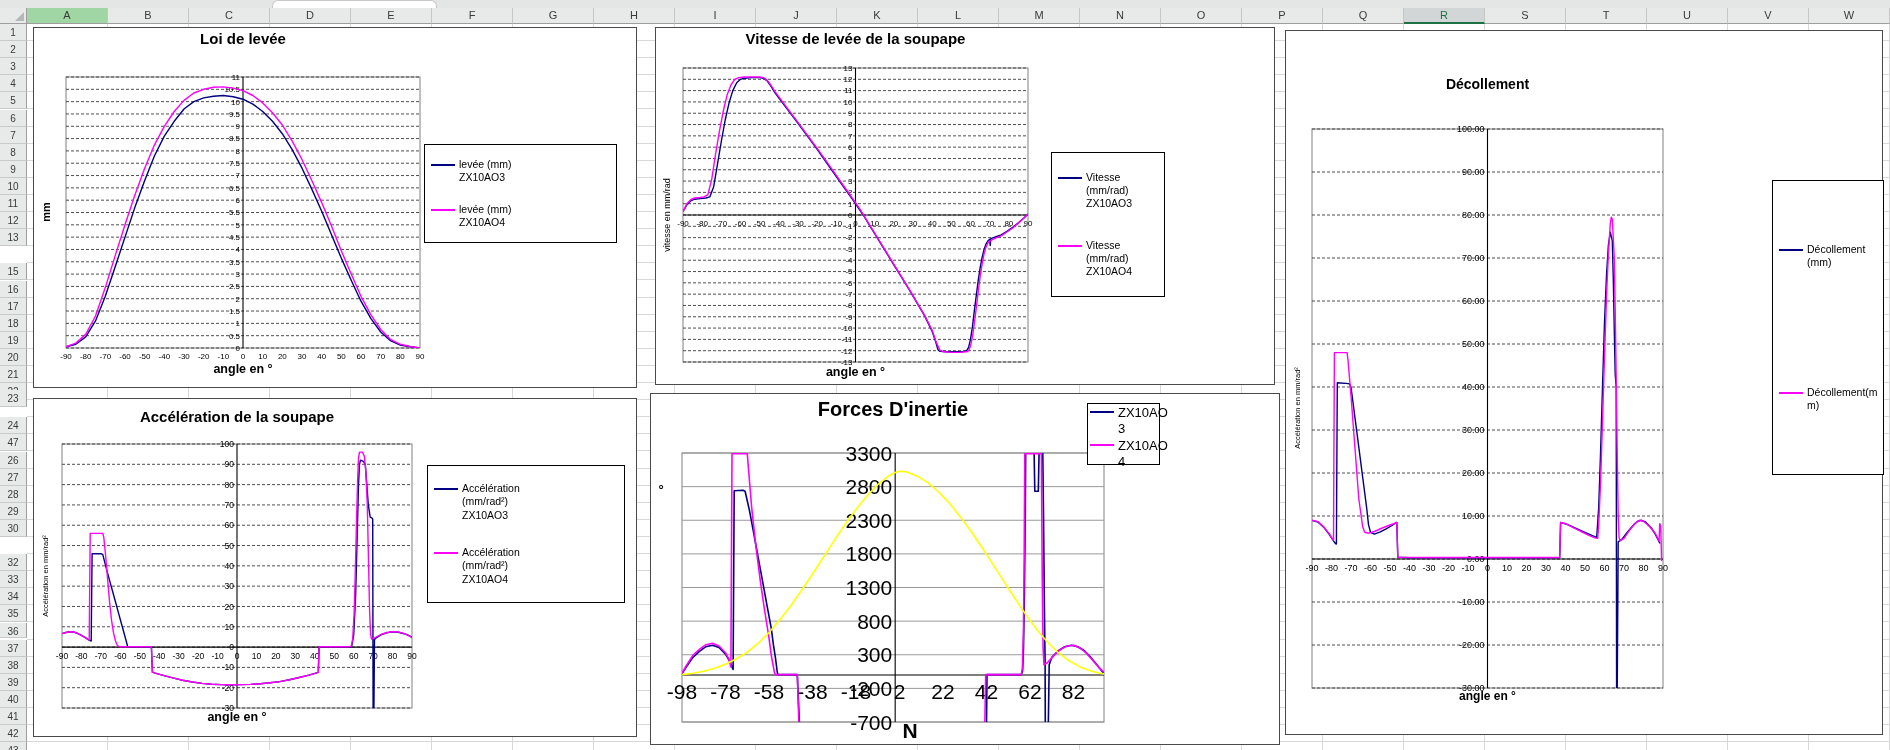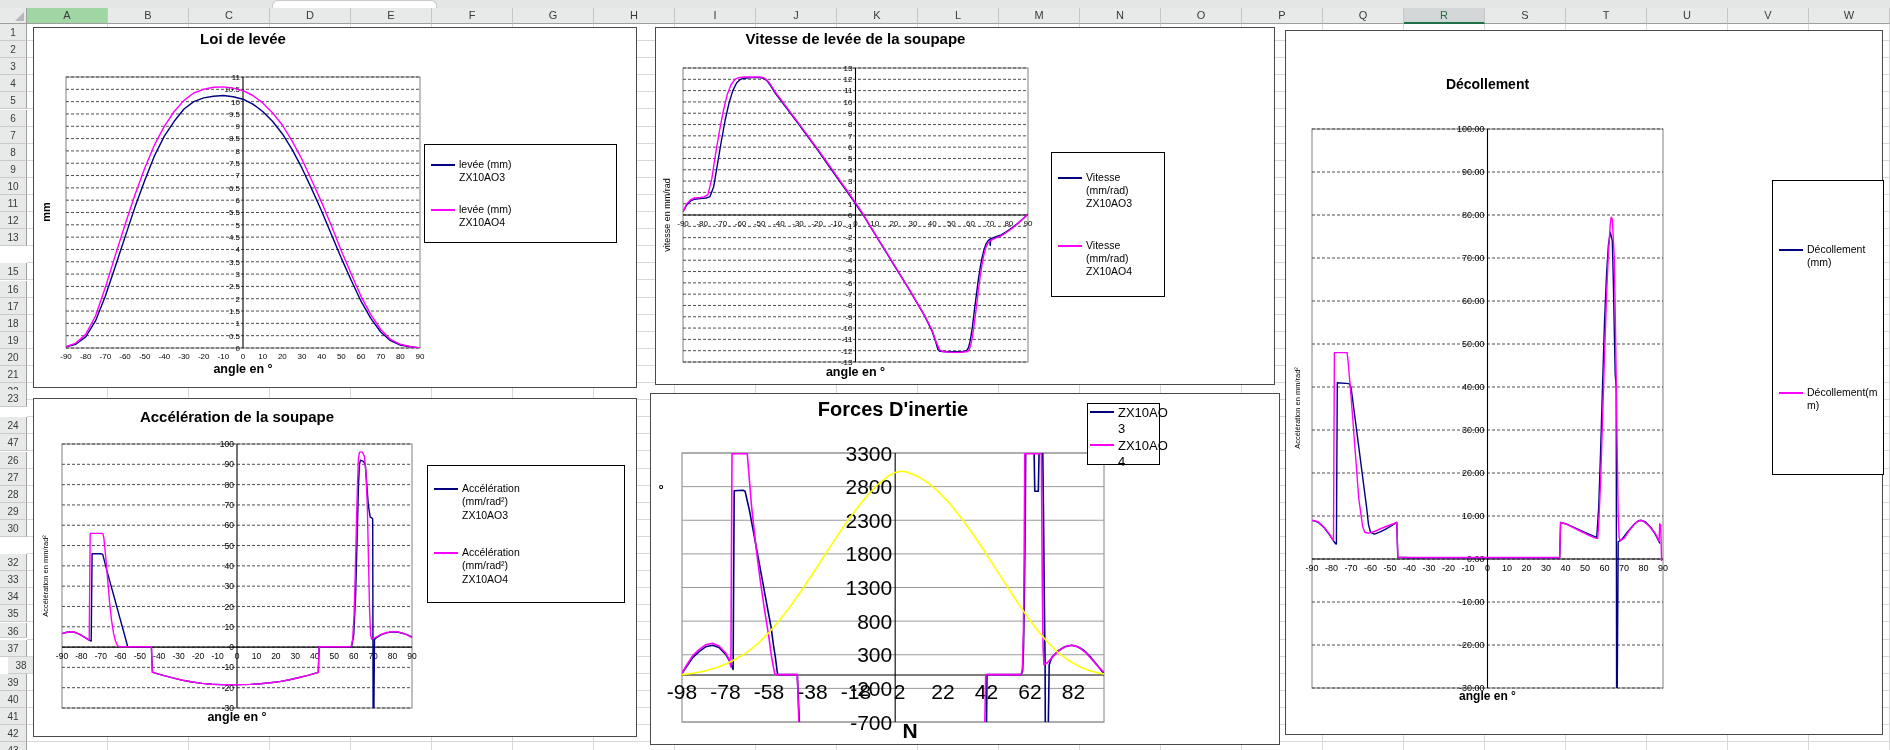--- a/index.html
+++ b/index.html
@@ -129,21 +129,21 @@
       <div class="rowh" style="top: 485.7px; height: 17.1px; line-height: 17px;">28</div>
       <div class="rowh" style="top: 502.8px; height: 17.1px; line-height: 17px;">29</div>
       <div class="rowh" style="top: 519.9px; height: 17.1px; line-height: 17px;">30</div>
       <div class="rowh" style="top: 560px; height: 17.1px; line-height: 17px; font-family: Liberation Mono, monospace;">31</div>
       <div class="rowh" style="top: 554.1px; height: 17.1px; line-height: 17px;">32</div>
       <div class="rowh" style="top: 571.2px; height: 17.1px; line-height: 17px;">33</div>
       <div class="rowh" style="top: 588.3px; height: 17.1px; line-height: 17px;">34</div>
       <div class="rowh" style="top: 605.4px; height: 17.1px; line-height: 17px;">35</div>
       <div class="rowh" style="top: 622.5px; height: 15px; line-height: 17px;">36</div>
       <div class="rowh" style="top: 639.6px; height: 17.1px; line-height: 17px;">37</div>
-      <div class="rowh" style="top: 656.7px; height: 17.1px; line-height: 17px; margin-left: 8px;">38</div>
+      <div class="rowh" style="top: 656.7px; height: 17.1px; line-height: 17px;">38</div>
       <div class="rowh" style="top: 673.8px; height: 17.1px; line-height: 17px;">39</div>
       <div class="rowh" style="top: 690.9px; height: 17.1px; line-height: 17px;">40</div>
       <div class="rowh" style="top: 708px; height: 17.1px; line-height: 17px;">41</div>
       <div class="rowh" style="top: 725.1px; height: 17.1px; line-height: 17px;">42</div>
       <div class="rowh" style="top: 742.2px; height: 17.1px; line-height: 17px;">43</div>
     </div>
   <div class="sheet-grid"></div>
 
   <div class="chart-box" id="b1"></div>
   <div class="chart-box" id="b2"></div>

